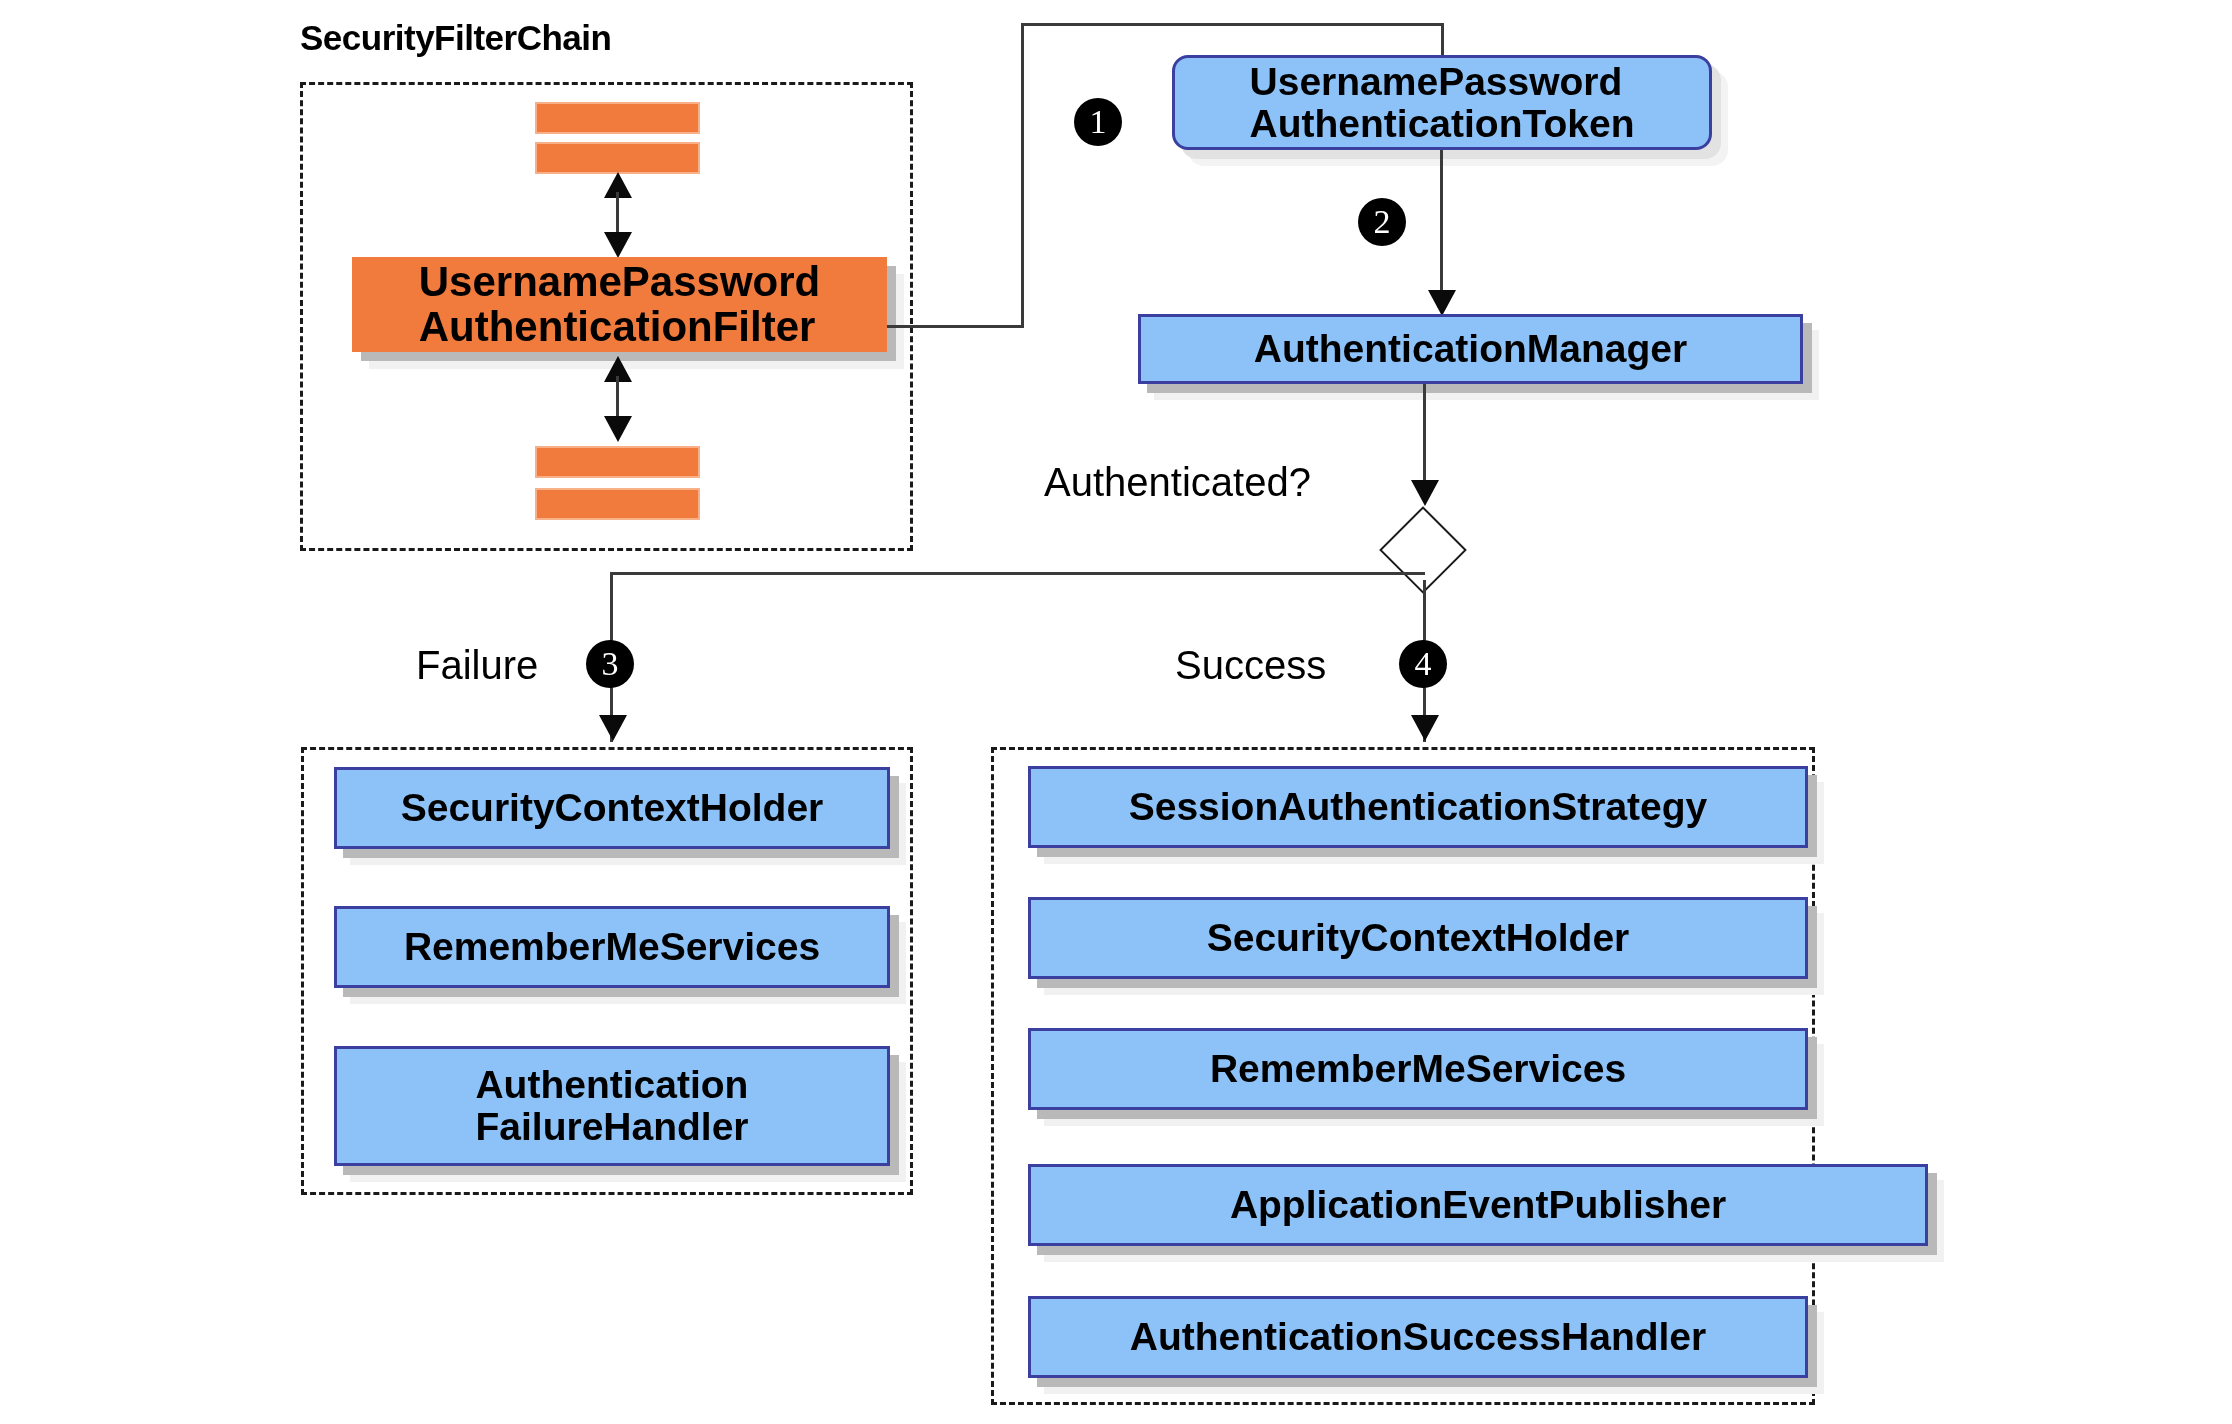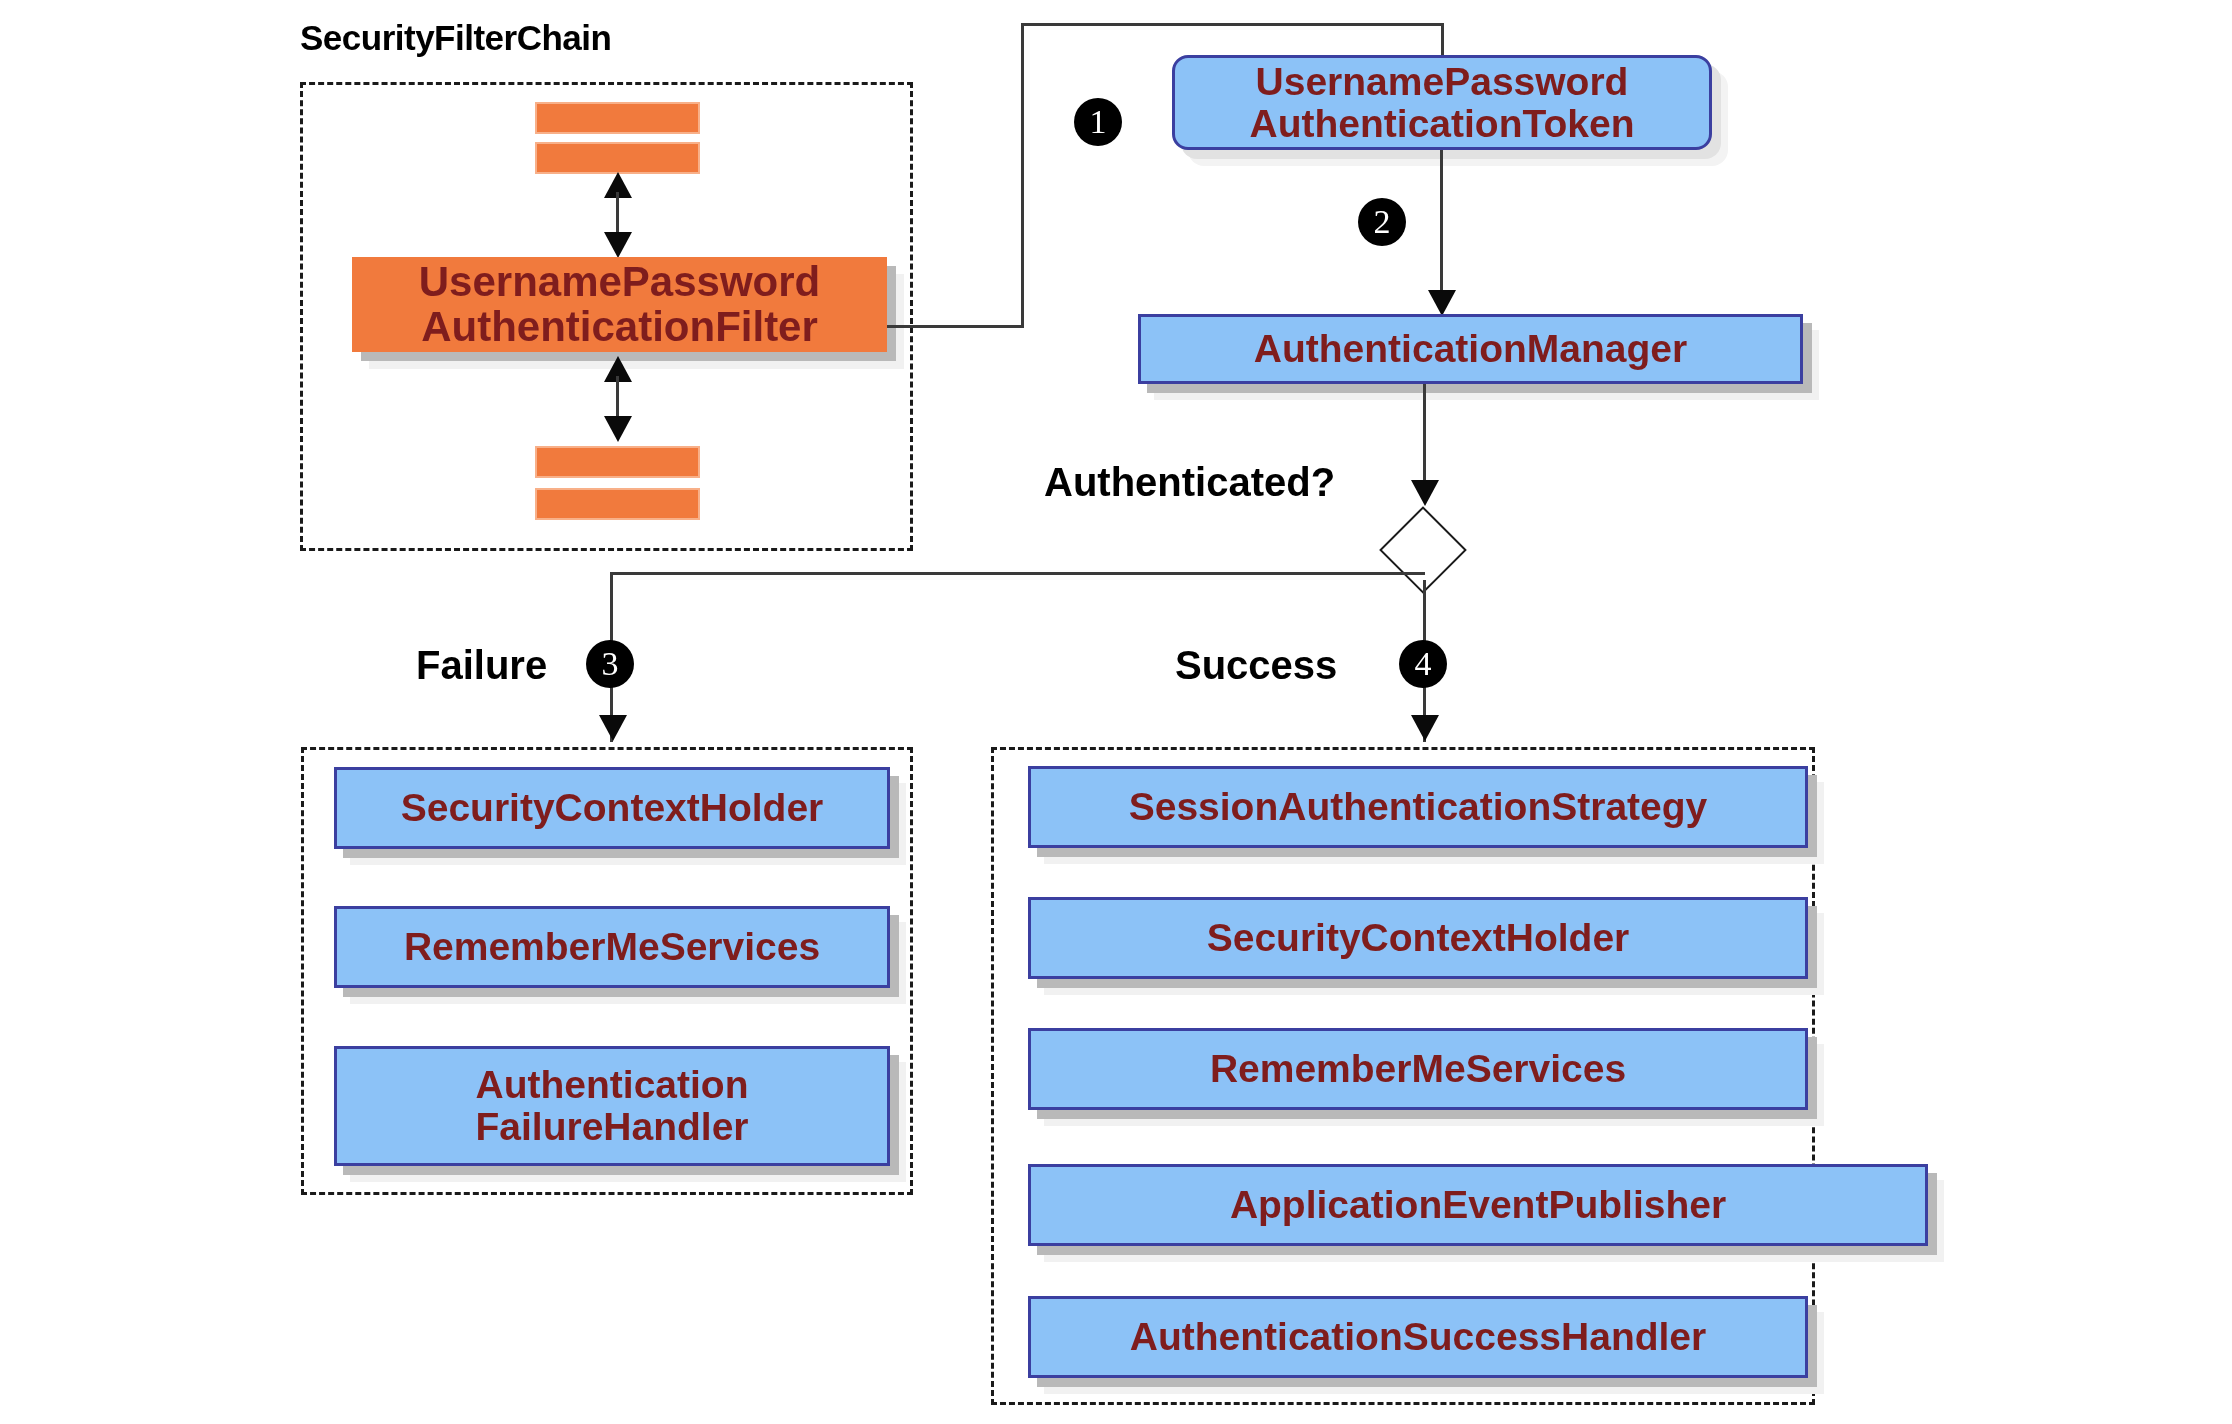--- a/index.html
+++ b/index.html
@@ -35,23 +35,23 @@
     letter-spacing: -0.5px;
     white-space: nowrap;
     line-height: 1;
   }
 
   
   .node {
     display: flex;
     align-items: center;
     justify-content: center;
-    text-align: center;
+    text-align: left;
     font-weight: bold;
-    color: #7f1d1d;
+    color: #000000;
     line-height: 1.07;
     white-space: pre-line;
   }
   .node.blue {
     background: #8CC2F7;
     border: 3px solid #3B3FA0;
     font-size: 39px;
     box-shadow: 9px 9px 0 0 #b9b9b9, 16px 16px 0 0 #f1f1f1;
   }
   .node.blue.rounded {
@@ -105,21 +105,21 @@
     justify-content: center;
     font-family: "Liberation Serif", serif;
     font-size: 34px;
     font-weight: 400;
     line-height: 1;
   }
 
   
   .edge-label {
     font-size: 40px;
-    font-weight: bold;
+    font-weight: normal;
     color: #000000;
     white-space: nowrap;
     line-height: 1;
   }
 </style>
 </head>
 <body>
 
 <div id="canvas">
 

